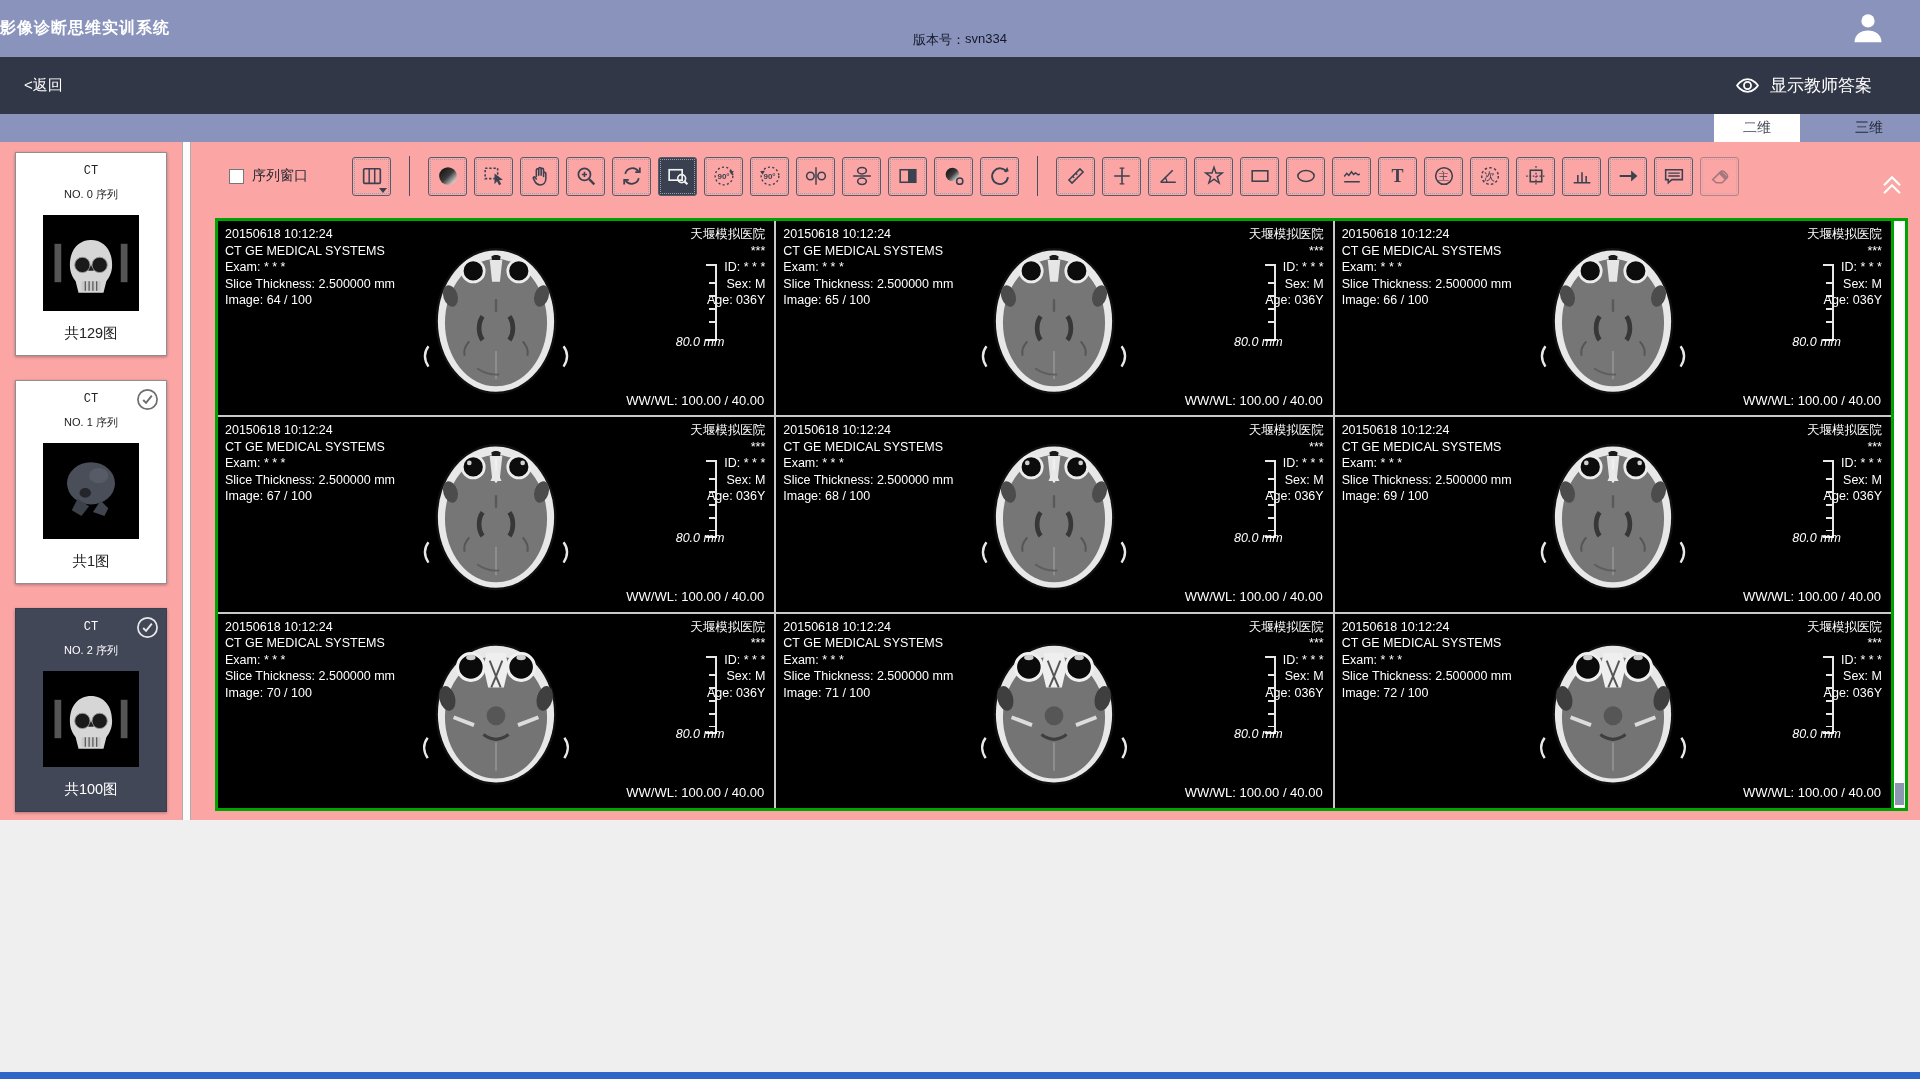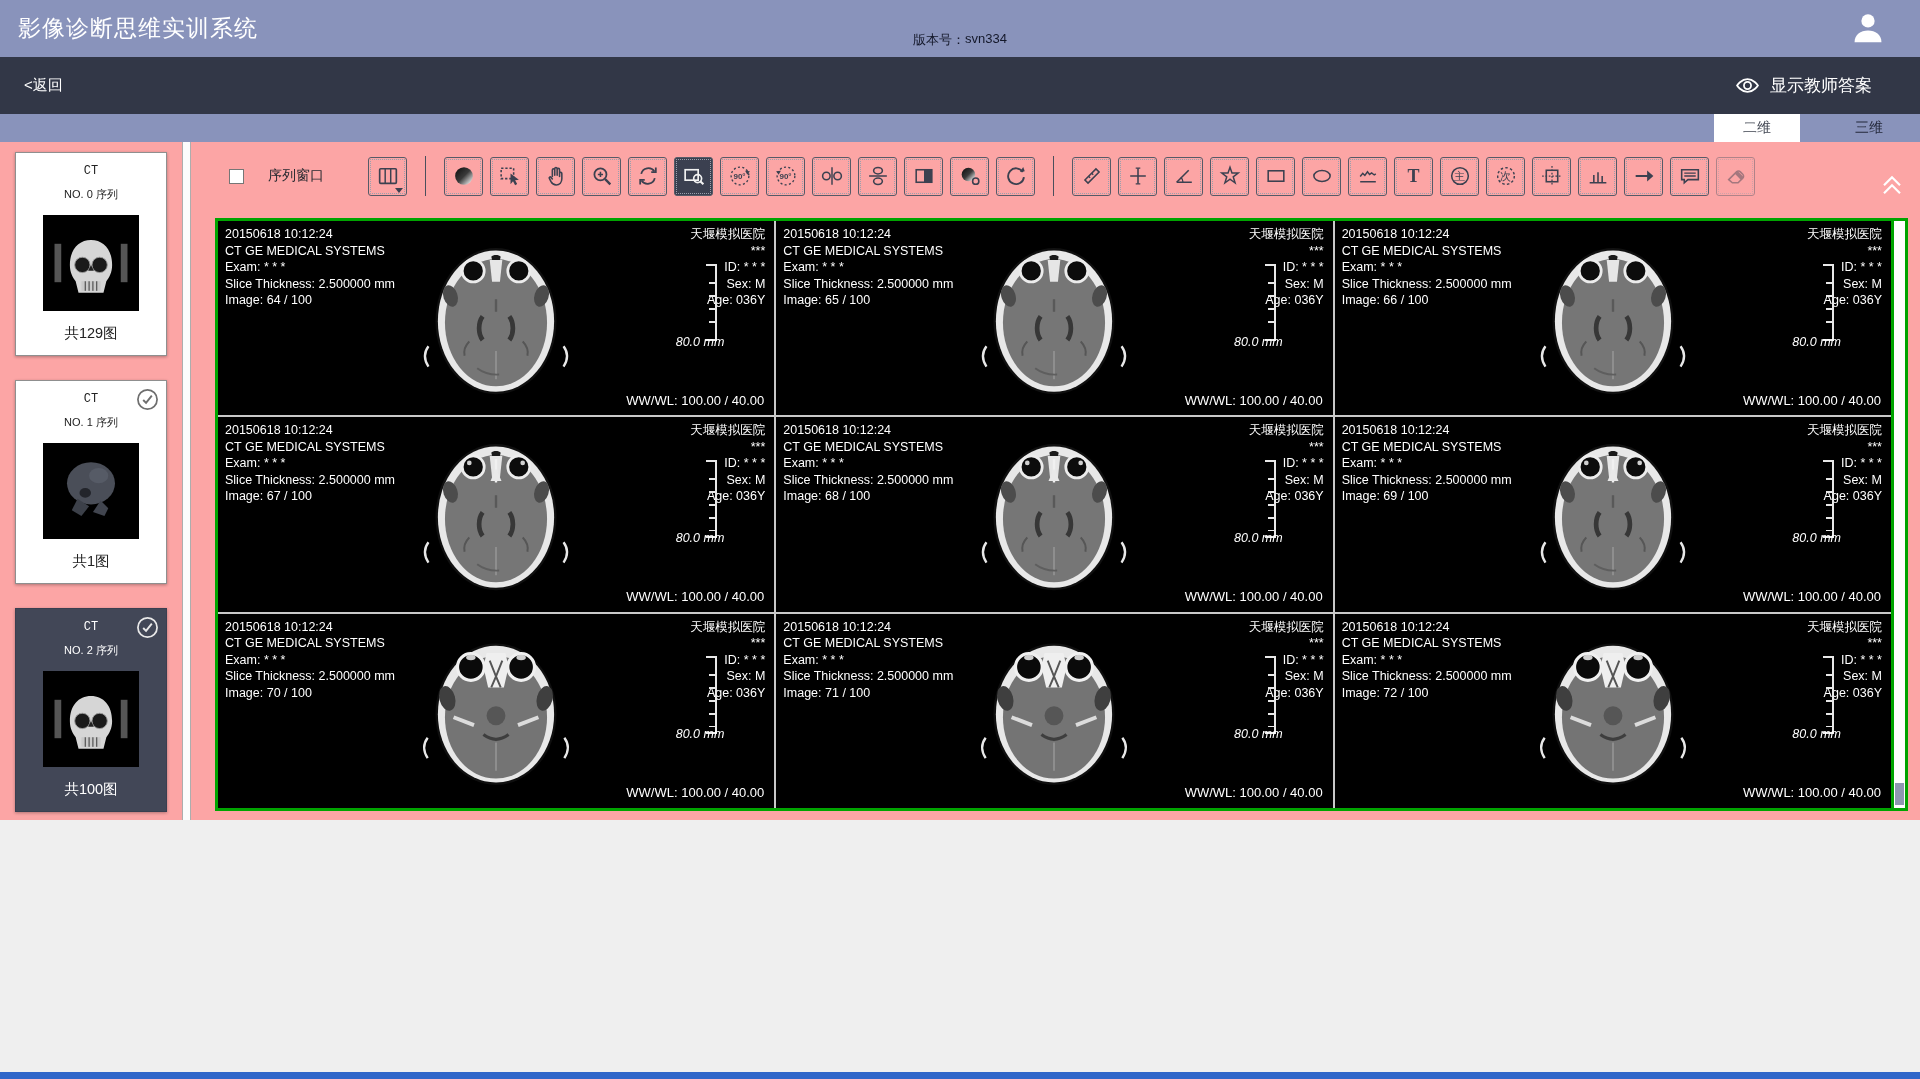--- a/index.html
+++ b/index.html
@@ -1,19 +1,19 @@
 <!DOCTYPE html>
 <html><head>
 <meta charset="utf-8">
 <style>
   html,body{margin:0;padding:0;width:1920px;height:1079px;overflow:hidden;
     font-family:"Liberation Sans",sans-serif;background:#efefef;}
   
   .header{height:57px;background:#8993bb;display:flex;align-items:center;position:relative;}
-  .title{margin-left:18px;font-size:23px;font-weight:normal;color:#fff;letter-spacing:1px;}
+  .title{font-size:16px;font-weight:bold;color:#fff;letter-spacing:1px;}
   .version{position:absolute;left:50%;transform:translateX(-50%);font-size:13px;color:#14182a;display:flex;margin-top:23px;}
   .avatar{position:absolute;right:33px;top:9px;width:38px;height:38px;color:#fff;cursor:pointer;}
   
   .darkbar{height:57px;background:#323747;display:flex;align-items:center;color:#fff;}
   .back{margin-left:18px;font-size:15px;color:#fff;cursor:pointer;background:none;border:none;font-family:inherit;}
   .show-answer{margin-left:auto;margin-right:42px;display:flex;align-items:center;gap:10px;
     font-size:17px;color:#fff;background:none;border:none;cursor:pointer;font-family:inherit;}
   .eye-svg{width:25px;height:25px;color:#fff;}
   
   .tabstrip{height:28px;background:#8993bb;display:flex;justify-content:flex-end;padding-right:8px;gap:26px;}
@@ -29,21 +29,21 @@
   .c-mod{font-size:12px;margin-bottom:9px;font-family:"Liberation Mono",monospace;}
   .c-name{font-size:11px;margin-bottom:8px;}
   .c-thumb{width:96px;height:106px;display:block;margin:0 auto;}
   .c-count{font-size:14.5px;margin-top:8px;}
   .check{position:absolute;top:7px;right:7px;width:23px;height:23px;color:#6e6e6e;}
   .card.selected .check{color:#e9e9e9;}
   .splitter{width:7px;background:#fcfcfc;border-left:1px solid #adadad;border-right:1px solid #adadad;}
   
   .main{flex:1;display:flex;flex-direction:column;position:relative;min-width:0;}
   .toolbar{display:flex;align-items:center;margin:13px 0 0 38px;height:42px;}
-  .cbx-wrap{display:flex;align-items:center;gap:24px;margin-right:44px;cursor:pointer;}
+  .cbx-wrap{display:flex;align-items:center;gap:8px;margin-right:44px;cursor:pointer;}
   .cbx{width:13px;height:13px;border:1px solid #767676;background:#fff;display:inline-block;}
   .cbx-label{font-size:14px;color:#26292f;}
   .tb-group{display:flex;gap:7px;}
   .tb-sep{width:1px;height:40px;background:#4a4f5c;margin:0 18px;}
   .tool-btn{width:39px;height:39px;border:1px solid #565b68;border-radius:3px;background:transparent;
     position:relative;cursor:pointer;color:#3c4150;padding:0;outline:1px dotted #9aa0ad;outline-offset:-3px;}
   .tool-btn.active{background:#3b4050;color:#f2f2f2;}
   .tool-btn.disabled{opacity:.45;}
   .tool-svg{width:25px;height:25px;position:absolute;left:50%;top:50%;transform:translate(-50%,-50%);}
   .tool-label{position:absolute;inset:0;display:flex;align-items:center;justify-content:center;font-size:13px;}

